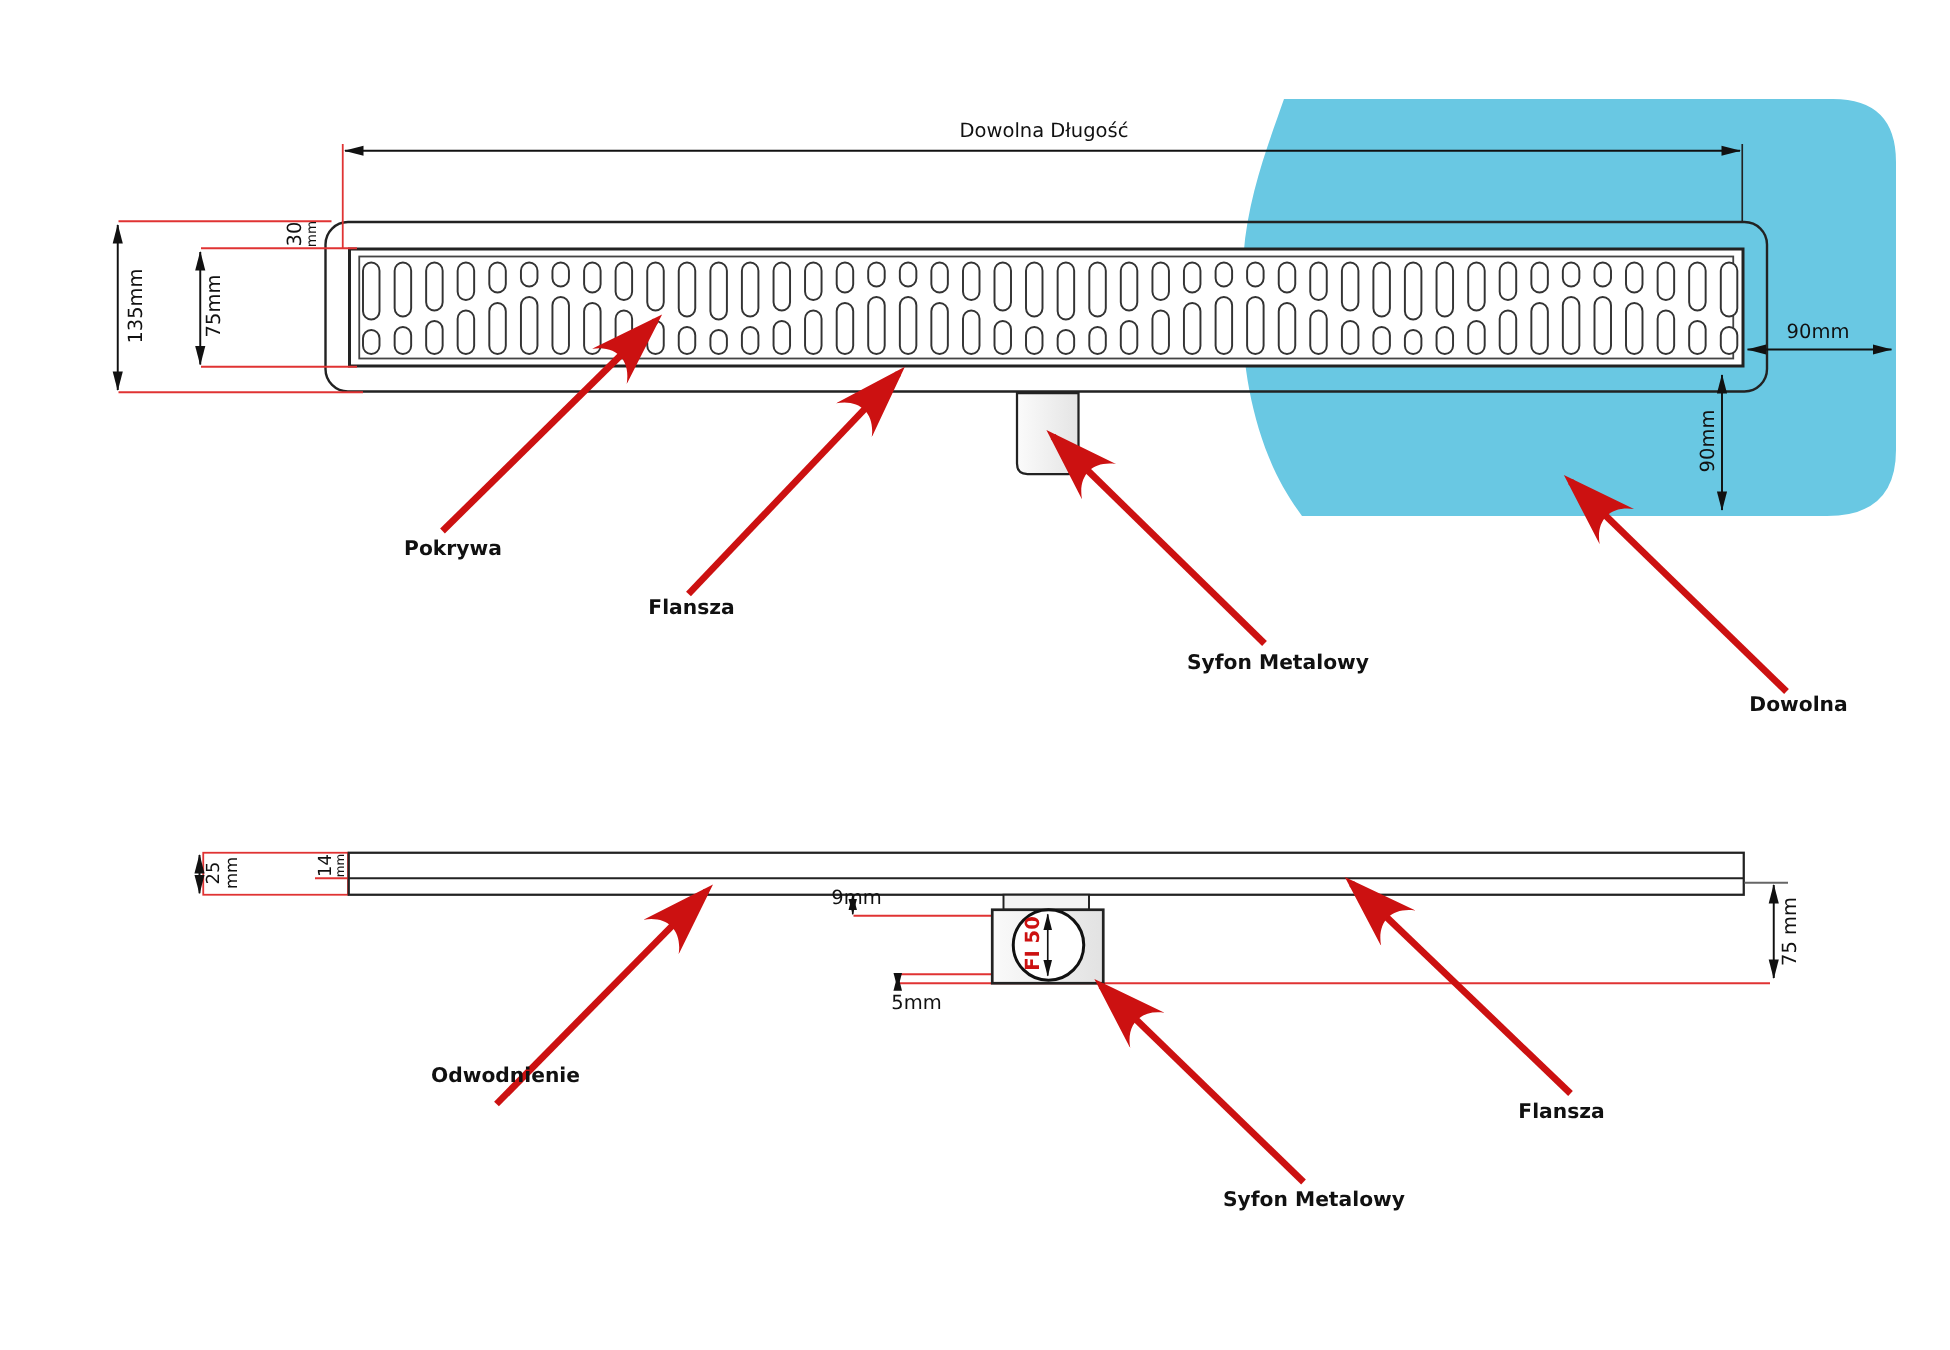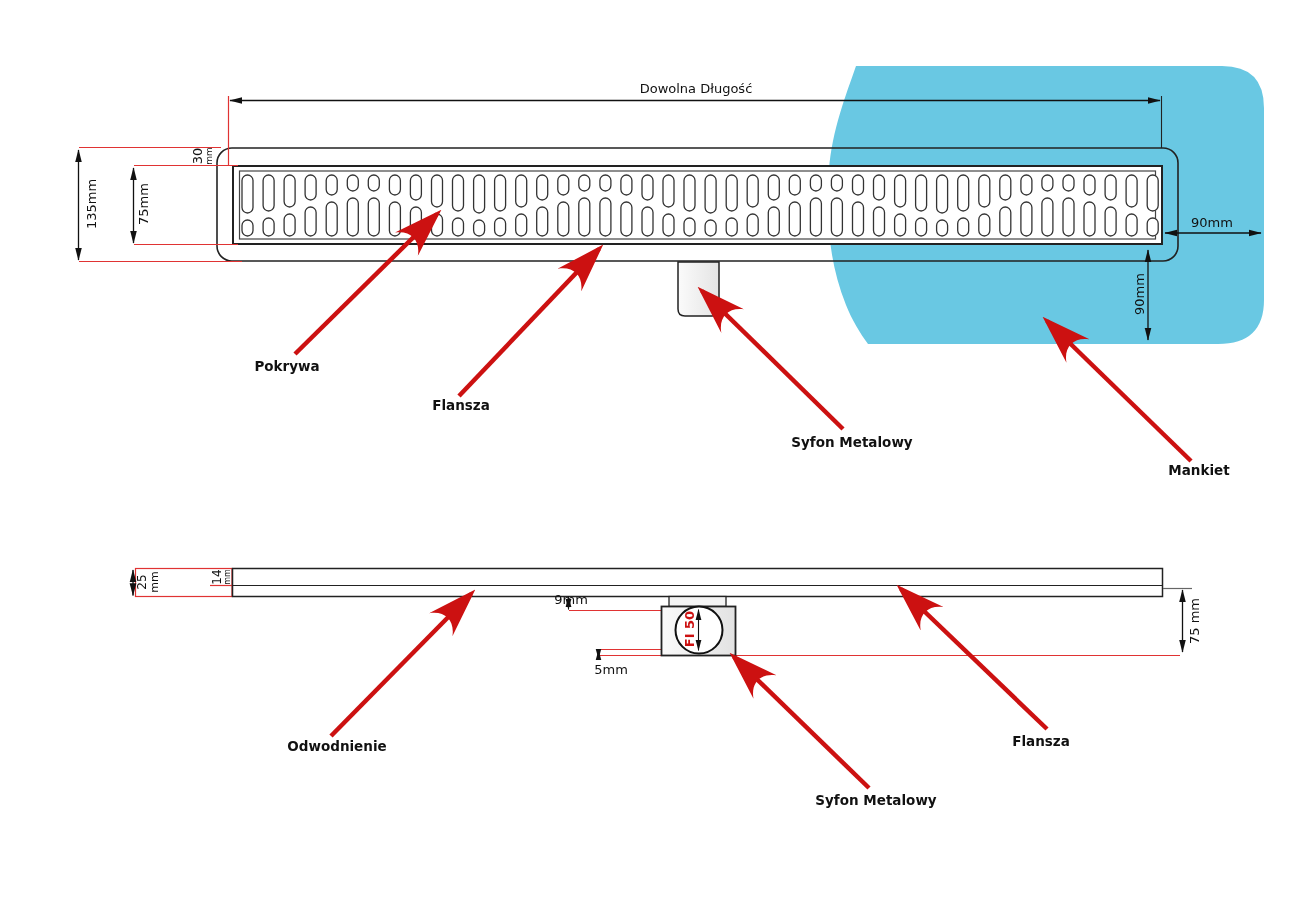--- a/index.html
+++ b/index.html
@@ -208,35 +208,35 @@
 <div class="lbl" style="left:696px;top:88px">Dowolna Długość</div>
 <div class="vlbl" style="left:91px;top:204px">135mm</div>
 <div class="vlbl" style="left:143px;top:204px">75mm</div>
 <div class="vstack" style="left:202px;top:156px">
   <span class="big">30</span>
   <span class="small">mm</span>
 </div>
 <div class="lbl" style="left:1212px;top:222px">90mm</div>
 <div class="vlbl" style="left:1139px;top:294px">90mm</div>
 
-<div class="lbl bold" style="left:287px;top:367px">Pokrywa</div>
+<div class="lbl bold" style="left:302px;top:367px">Pokrywa</div>
 <div class="lbl bold" style="left:461px;top:406px">Flansza</div>
 <div class="lbl bold" style="left:852px;top:443px">Syfon Metalowy</div>
-<div class="lbl bold" style="left:1199px;top:471px">Mankiet</div>
+<div class="lbl bold" style="left:1199px;top:471px">Dowolna</div>
 
 <div class="vstack v25" style="left:148px;top:582px">
   <span class="big">25</span>
   <span class="small">mm</span>
 </div>
 <div class="vstack v14" style="left:221px;top:577px">
   <span class="big">14</span>
   <span class="small">mm</span>
 </div>
 <div class="lbl" style="left:571px;top:599px">9mm</div>
 <div class="lbl" style="left:611px;top:669px">5mm</div>
 <div class="vlbl fi50" style="left:689px;top:629px">FI 50</div>
 <div class="vlbl" style="left:1194px;top:621px">75 mm</div>
 
-<div class="lbl bold" style="left:337px;top:747px">Odwodnienie</div>
+<div class="lbl bold" style="left:337px;top:718px">Odwodnienie</div>
 <div class="lbl bold" style="left:1041px;top:742px">Flansza</div>
 <div class="lbl bold" style="left:876px;top:801px">Syfon Metalowy</div>
 
 </div>
 
 </body></html>

